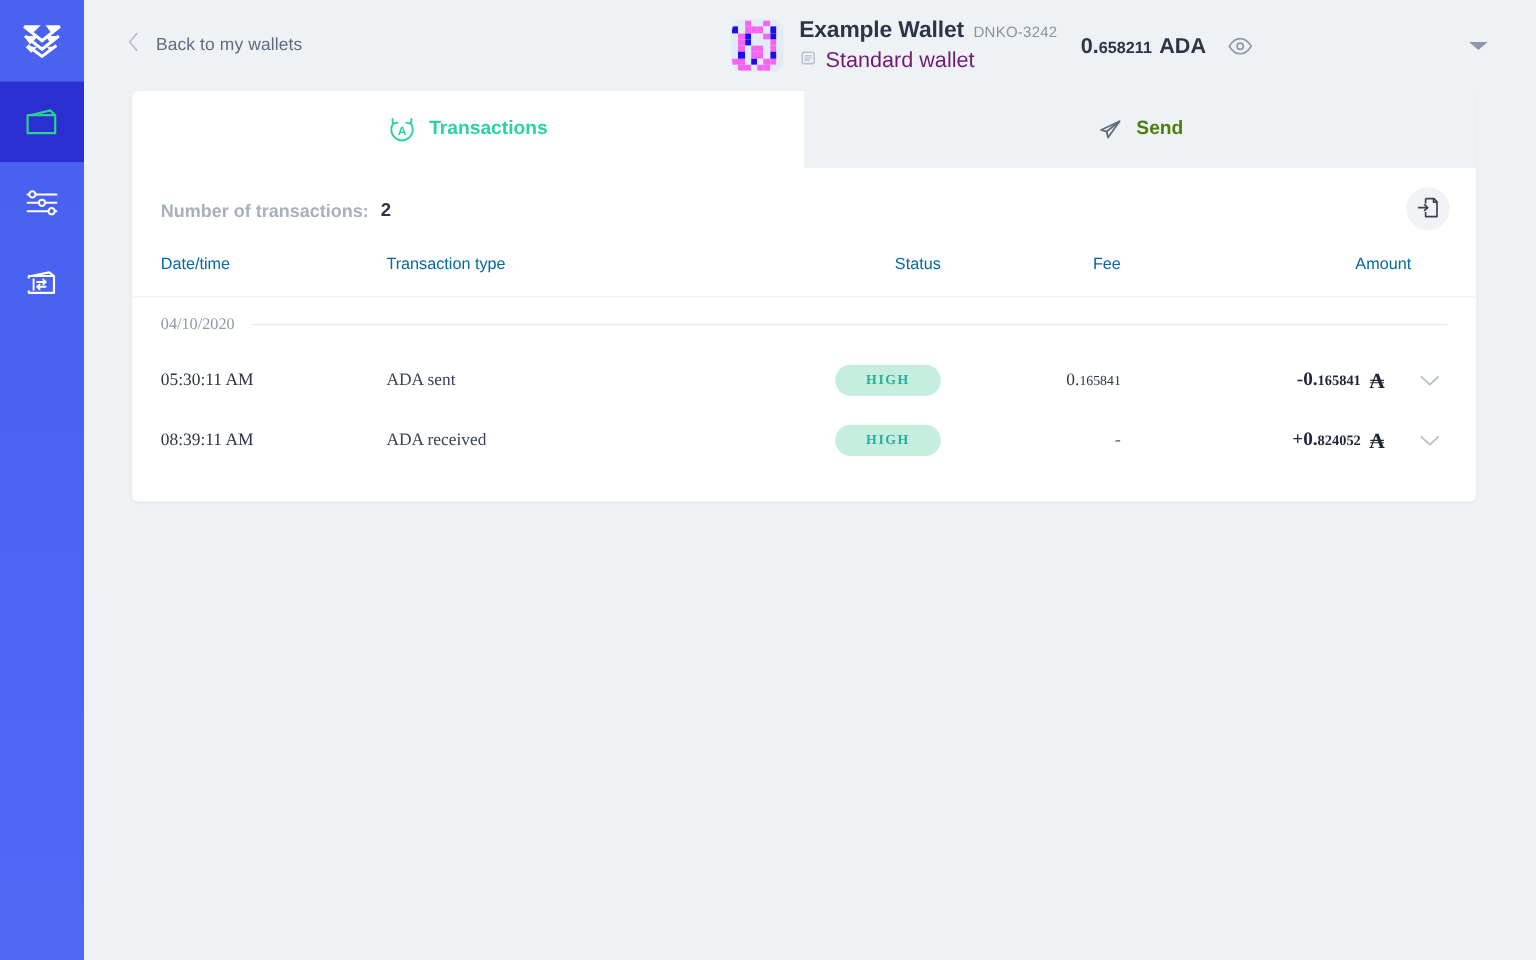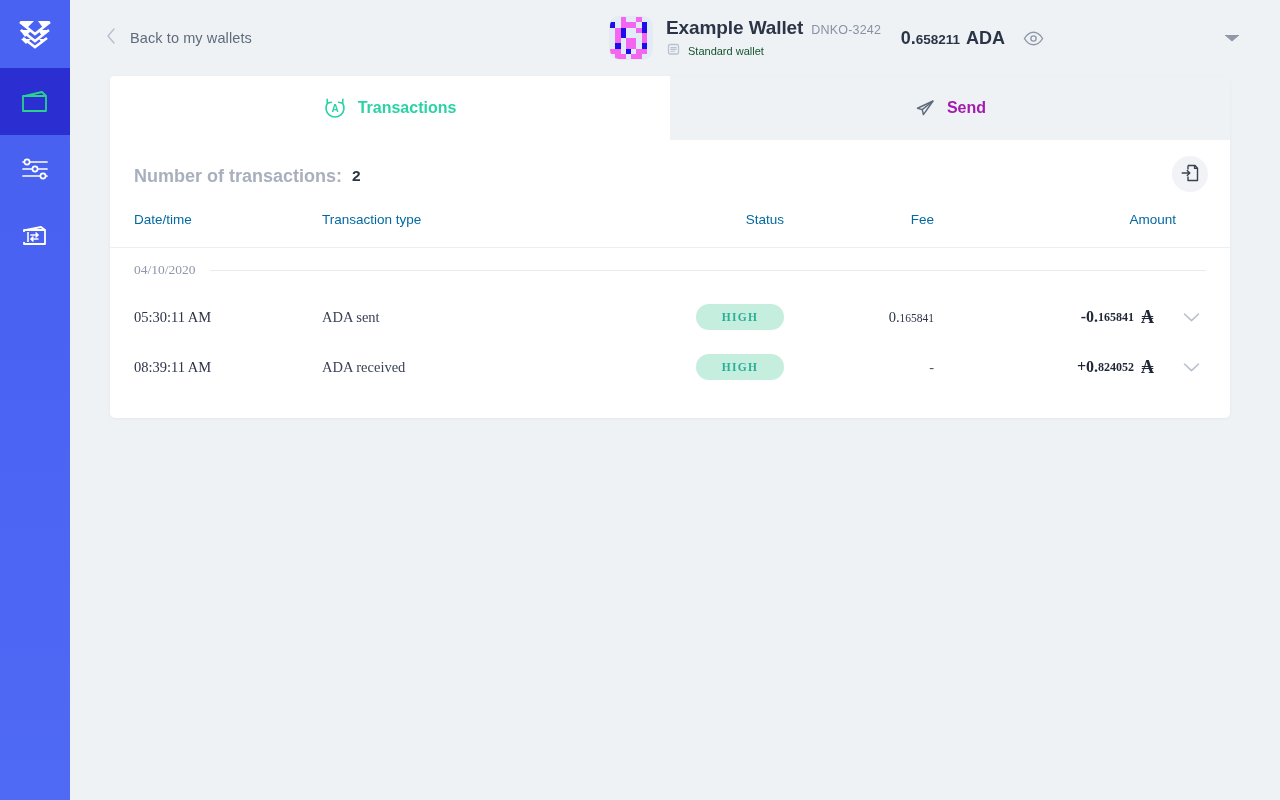--- a/index.html
+++ b/index.html
@@ -53,21 +53,21 @@
     grid-template-columns: repeat(8, 1fr);
     grid-template-rows: repeat(8, 1fr);
     box-shadow: 0 0 0 1px rgba(0,0,0,.03);
   }
   .identicon i { display:block; }
   .wi-text { display: flex; flex-direction: column; gap: 3px; }
   .wi-top { display: flex; align-items: baseline; gap: 8px; }
   .wi-name { font-size: 19px; font-weight: bold; color: #2c3447; letter-spacing: -.1px; }
   .wi-id { font-size: 12.5px; color: #8892a3; letter-spacing: .2px; }
   .wi-sub { display: flex; align-items: center; gap: 7px; }
-  .wi-sub-label { font-size: 11px; color: #14532d; }
+  .wi-sub-label { font-size: 18px; color: #701a75; }
 
   .balance-box {
     position: absolute; right: 40px; top: 0; height: 76px;
     display: flex; align-items: center; gap: 0;
   }
   .balance {
     display: flex; align-items: baseline; font-weight: bold; color: #2c3447;
   }
   .bal-int { font-size: 18px; }
   .bal-dec { font-size: 13.5px; font-weight: bold; }
@@ -80,32 +80,32 @@
   
   .card {
     position: absolute; left: 40px; top: 76px; width: 1120px;
     background: #ffffff; border-radius: 5px;
     box-shadow: 0 1px 3px rgba(60,70,90,.06);
   }
   .tabs { display: flex; height: 64px; }
   .tab {
     flex: 1 1 0; display: flex; align-items: center; justify-content: center;
     gap: 12px; cursor: pointer; font-size: 16px; font-weight: bold;
-    color: #a21caf; background: #eff2f5; position: relative;
+    color: #4d7c0f; background: #eff2f5; position: relative;
   }
   .tab:first-child { border-top-left-radius: 5px; }
   .tab:last-child  { border-top-right-radius: 5px; }
   .tab.active { background: #ffffff; color: #2ad2a6; }
   .tab-icon { display: flex; align-items: center; }
 
   .meta-row {
     height: 72px; display: flex; align-items: center;
     padding: 0 24px 0 24px; position: relative;
   }
-  .meta-label { font-size: 18px; font-weight: bold; color: #a9b0bd; }
+  .meta-label { font-size: 15px; font-weight: bold; color: #a9b0bd; }
   .meta-value { font-size: 15.5px; font-weight: bold; color: #2c3447; margin-left: 10px; }
   .export-btn {
     position: absolute; right: 22px; top: 16px;
     width: 36px; height: 36px; border-radius: 50%;
     background: #f1f3f6; display:flex; align-items:center; justify-content:center;
     cursor: pointer; border: none;
   }
 
   .thead {
     display: flex; padding: 0 24px; height: 36px; align-items: flex-start;

